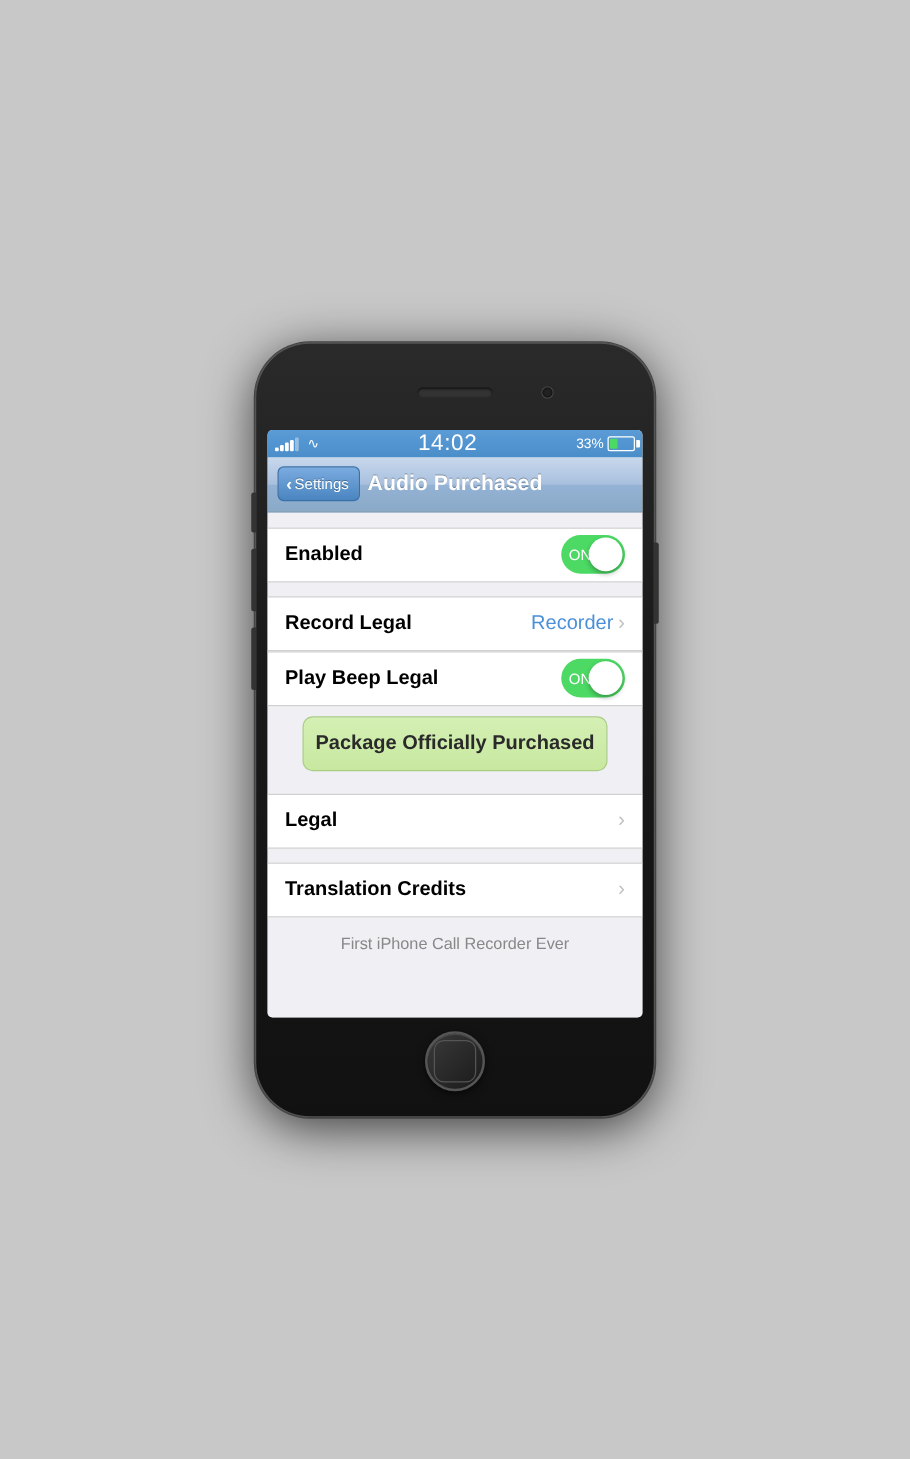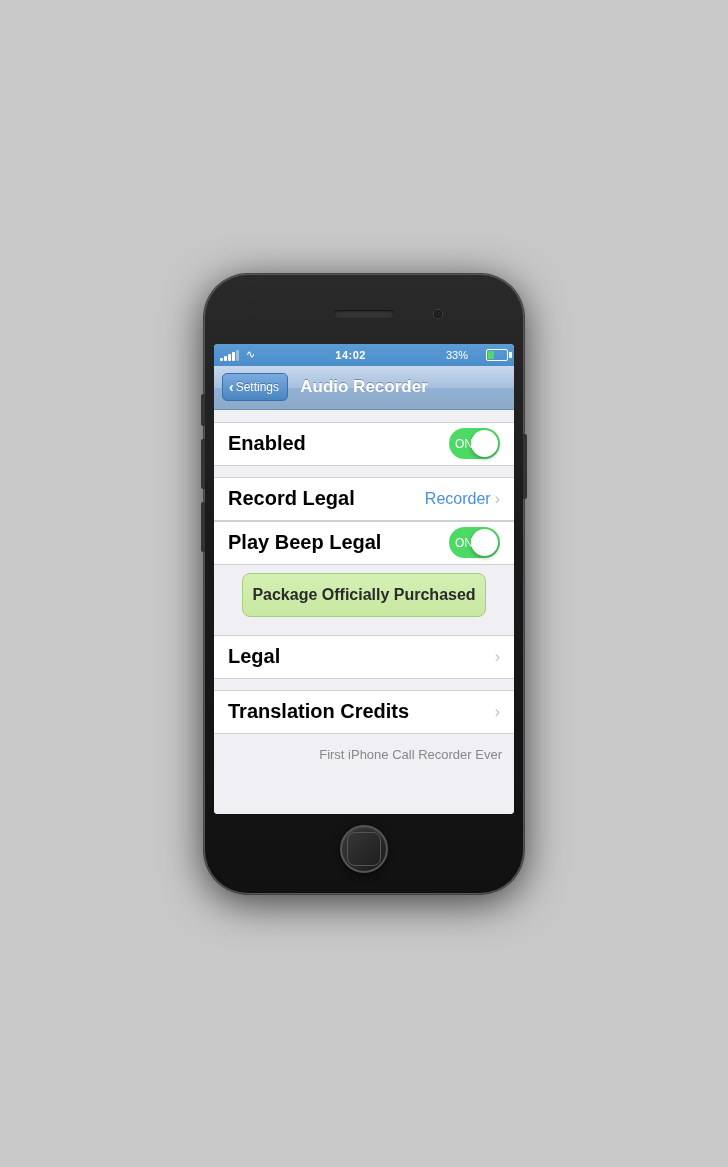--- a/index.html
+++ b/index.html
@@ -100,29 +100,29 @@
     }
 
     .wifi-icon {
       color: white;
       font-size: 11px;
       margin-left: 3px;
     }
 
     .status-time {
       color: white;
-      font-size: 11px;
-      font-weight: bold;
+      font-size: 18px;
+      font-weight: normal;
       letter-spacing: 0.5px;
     }
 
     .status-right {
       display: flex;
       align-items: center;
-      gap: 18px;
+      gap: 3px;
     }
 
     .battery-pct {
       color: white;
       font-size: 11px;
     }
 
     .battery-icon {
       width: 22px;
       height: 12px;
@@ -232,21 +232,21 @@
       justify-content: space-between;
     }
 
     .settings-row + .settings-row {
       border-top: 1px solid #d0d0d0;
       margin-top: -1px;
     }
 
     .row-label {
       color: #000;
-      font-size: 20px;
+      font-size: 16px;
       font-weight: bold;
     }
 
     .row-value {
       color: #4a90d9;
       font-size: 16px;
       display: flex;
       align-items: center;
       gap: 4px;
     }
@@ -302,21 +302,21 @@
     }
 
     .purchased-label {
       color: #2a2a2a;
       font-size: 16px;
       font-weight: bold;
     }
 
     
     .footer-text {
-      text-align: right;
+      text-align: center;
       color: #888;
       font-size: 13px;
       padding: 12px 12px 8px;
     }
 
     
     .phone-bottom {
       width: 100%;
       height: 70px;
       display: flex;
@@ -425,21 +425,21 @@
           <div class="battery-fill"></div>
         </div>
       </div>
     </div>
 
     <div class="nav-bar">
       <div class="nav-back-btn">
         <span class="nav-back-chevron">‹</span>
         <span class="nav-back-label">Settings</span>
       </div>
-      <span class="nav-title">Audio Recorder</span>
+      <span class="nav-title">Audio Purchased</span>
     </div>
 
     <div class="content">
 
       <div class="settings-group">
         <div class="settings-row">
           <span class="row-label">Enabled</span>
           <div class="toggle-switch on">
             <span class="toggle-label-on">ON</span>
             <div class="toggle-knob"></div>

